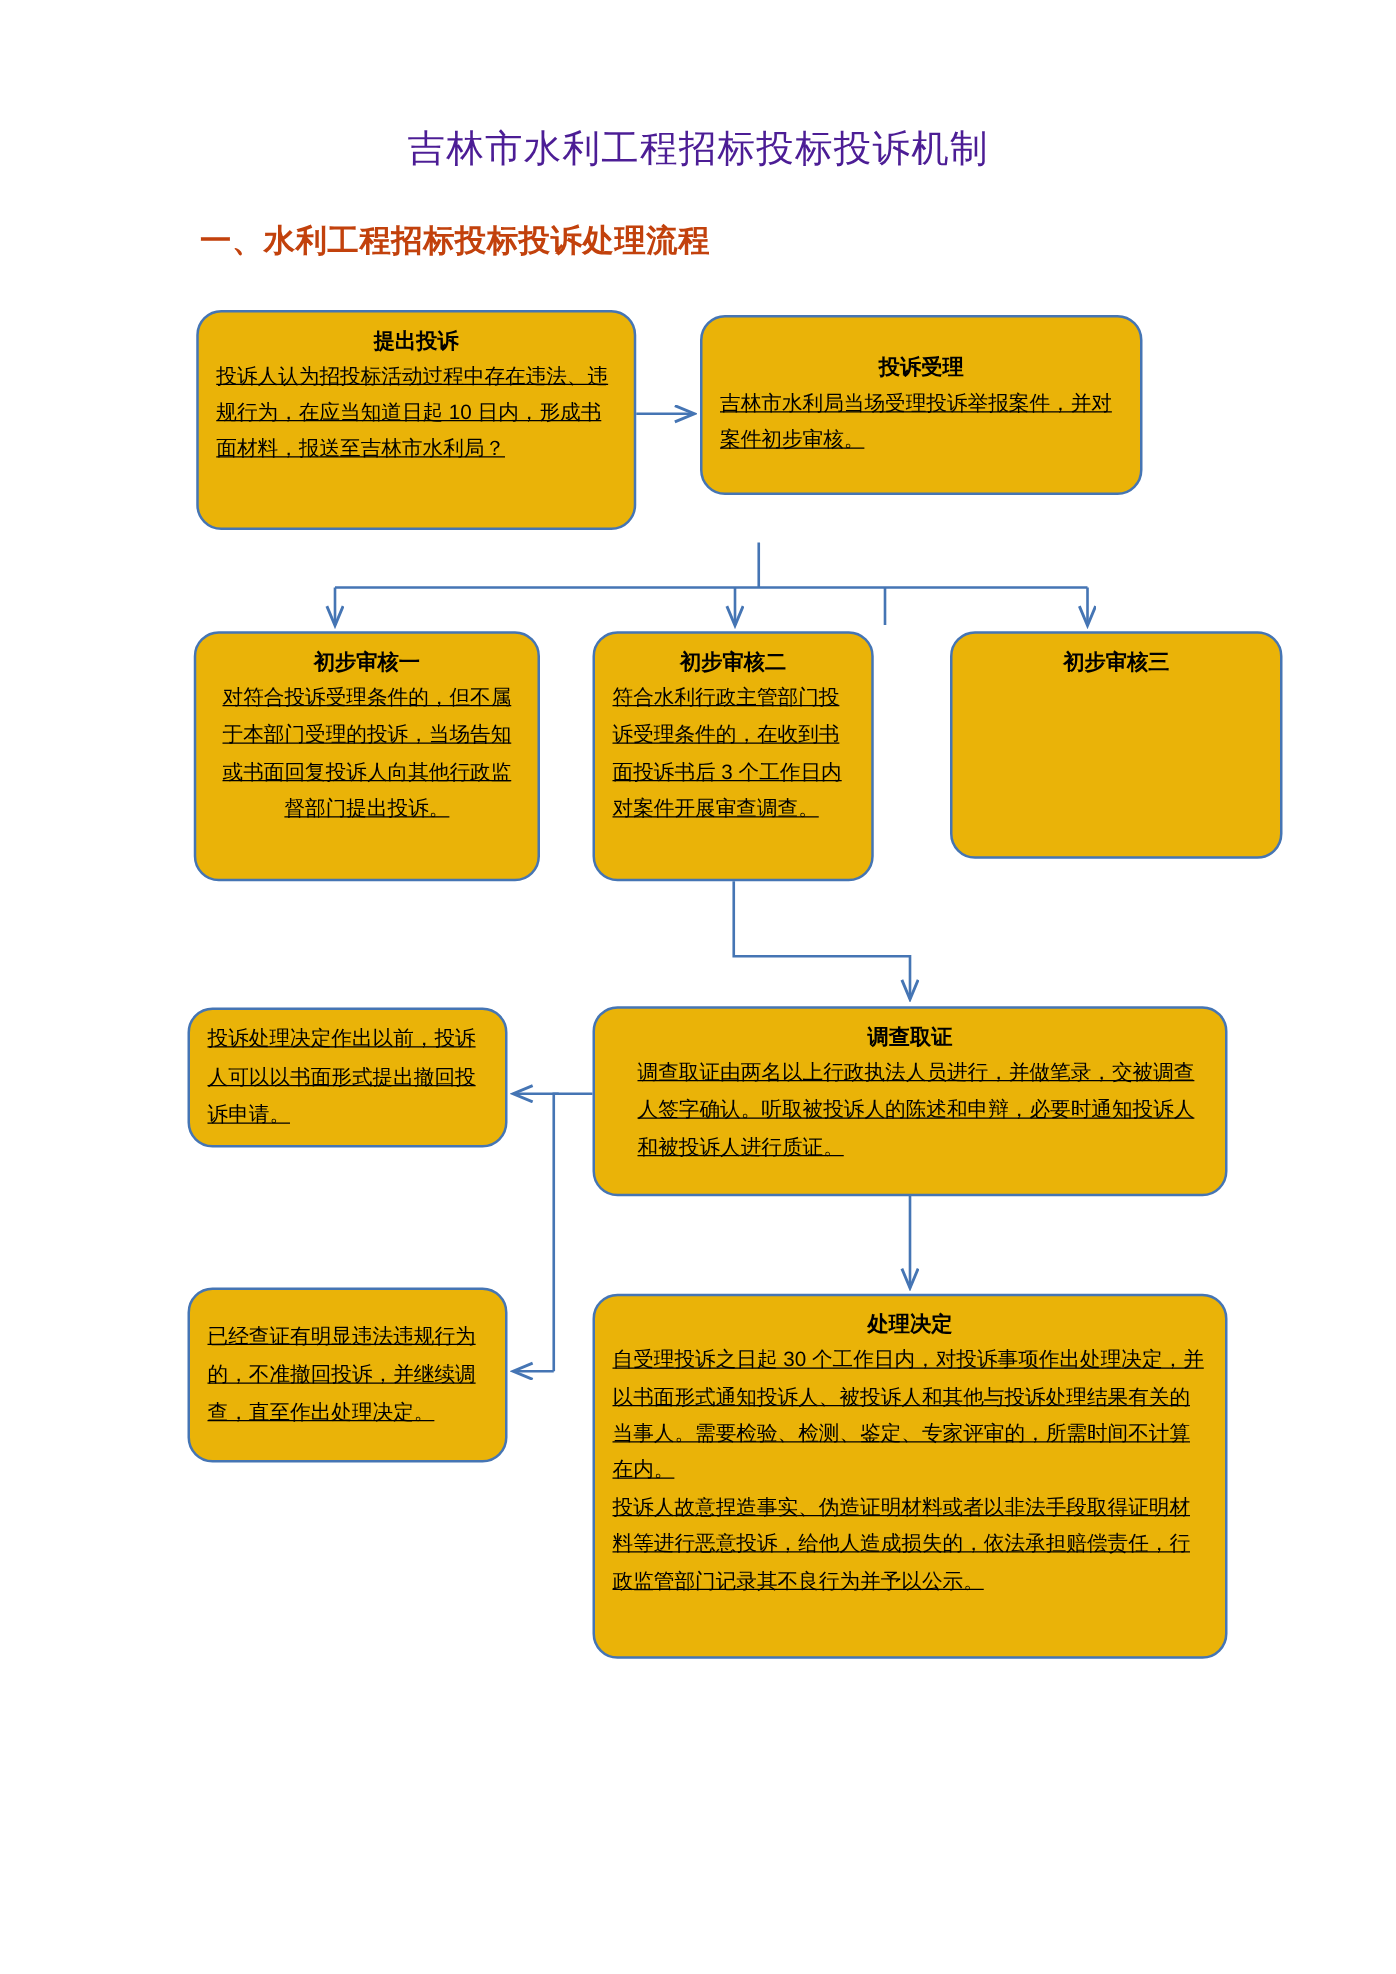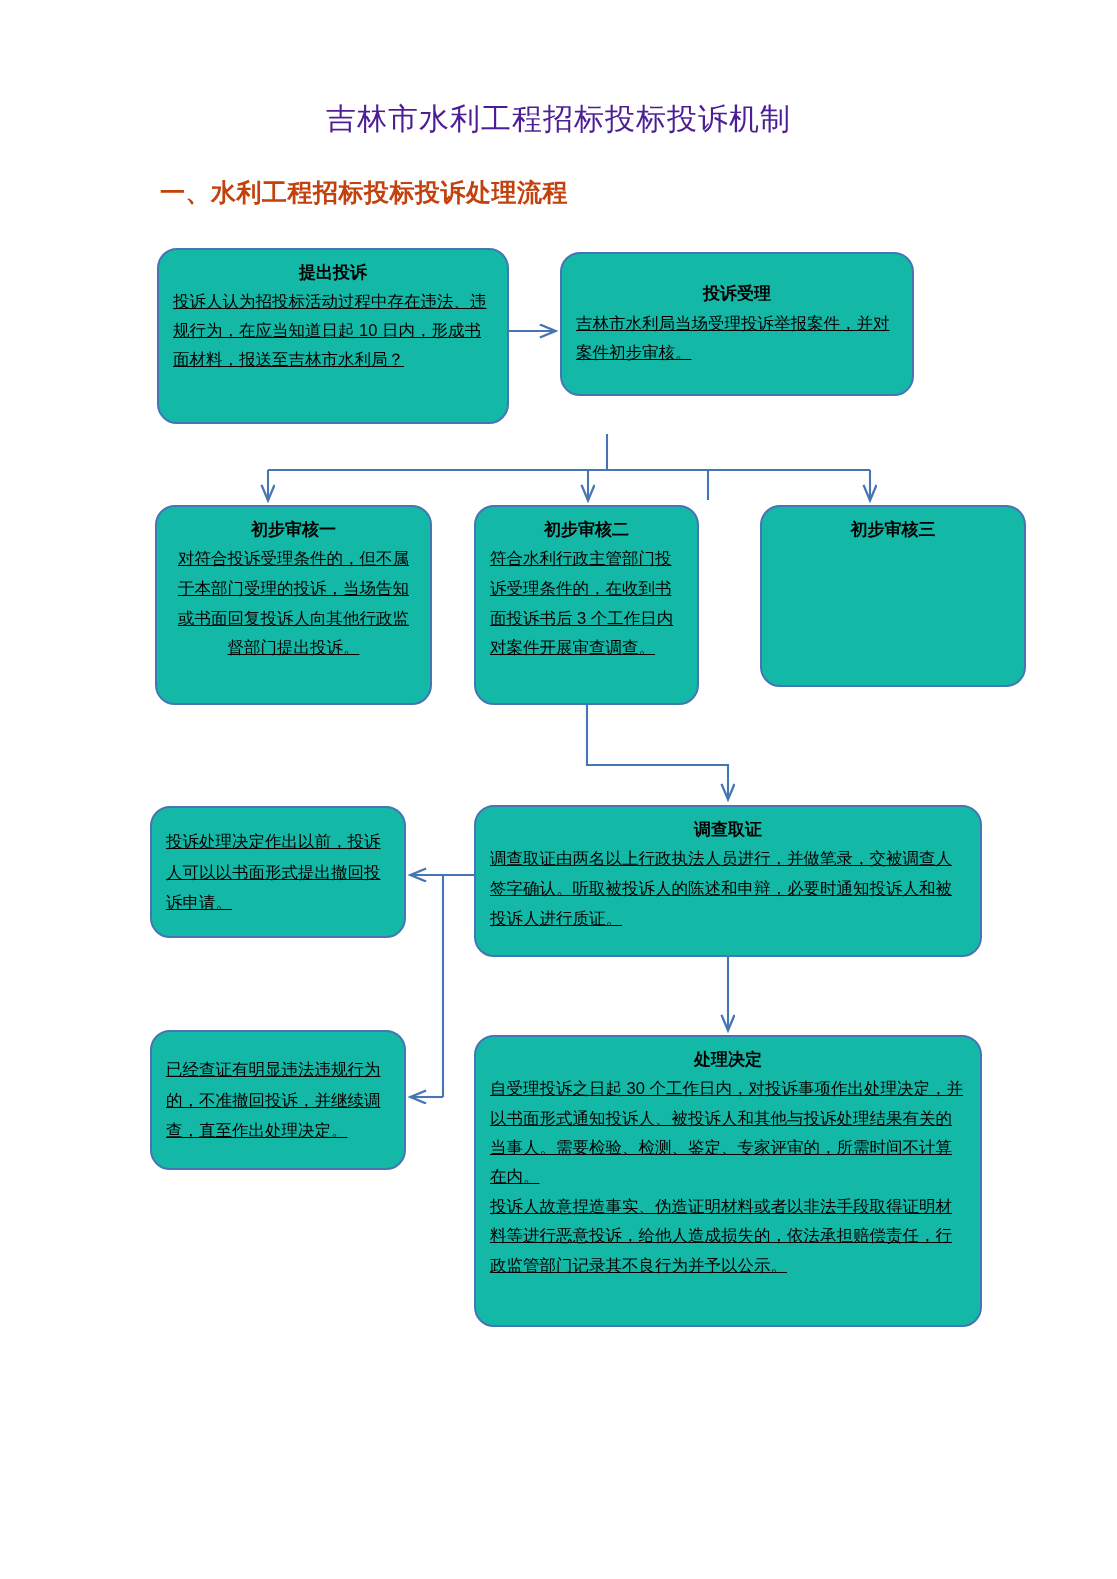--- a/index.html
+++ b/index.html
@@ -31,21 +31,21 @@
     letter-spacing:0.5px;
     color:#c2410c;
   }
 
   
   .fbox{
     position:absolute;
     box-sizing:border-box;
     border:2px solid #4575B4;
     border-radius:20px;
-    background:#14b8a6;
+    background:#eab308;
     padding:10px 14px;
   }
   .fbox .btitle{
     font-weight:bold;
     font-size:17px;
     text-align:center;
     line-height:1.55;
     margin-bottom:1px;
     white-space:nowrap;
   }
@@ -68,23 +68,23 @@
   #box-review1{left:155px;top:505px;width:277px;height:200px;}
   #box-review1 .btext{font-size:16.5px;line-height:1.8;text-align:center;}
 
   #box-review2{left:474px;top:505px;width:225px;height:200px;}
   #box-review2 .btext{font-size:16.5px;line-height:1.8;}
 
   #box-review3{left:760px;top:505px;width:266px;height:182px;}
   #box-review3 .btext{font-size:16.5px;line-height:1.8;}
 
   #box-investigate{left:474px;top:805px;width:508px;height:152px;}
-  #box-investigate .btext{font-size:16.5px;line-height:1.8;}
+  #box-investigate .btext{font-size:16.5px;line-height:1.8;margin-left:20px;}
 
-  #box-withdraw{left:150px;top:806px;width:256px;height:132px;display:flex;align-items:center;}
+  #box-withdraw{left:150px;top:806px;width:256px;height:112px;display:flex;align-items:center;}
   #box-withdraw .btext{font-size:16.5px;line-height:1.85;}
 
   #box-nowithdraw{left:150px;top:1030px;width:256px;height:140px;display:flex;align-items:center;}
   #box-nowithdraw .btext{font-size:16.5px;line-height:1.85;}
 
   #box-decision{left:474px;top:1035px;width:508px;height:292px;}
   #box-decision .btext{font-size:16.5px;line-height:1.78;}
 
   
   #connectors{position:absolute;left:0;top:0;width:1117px;height:1579px;pointer-events:none;}

